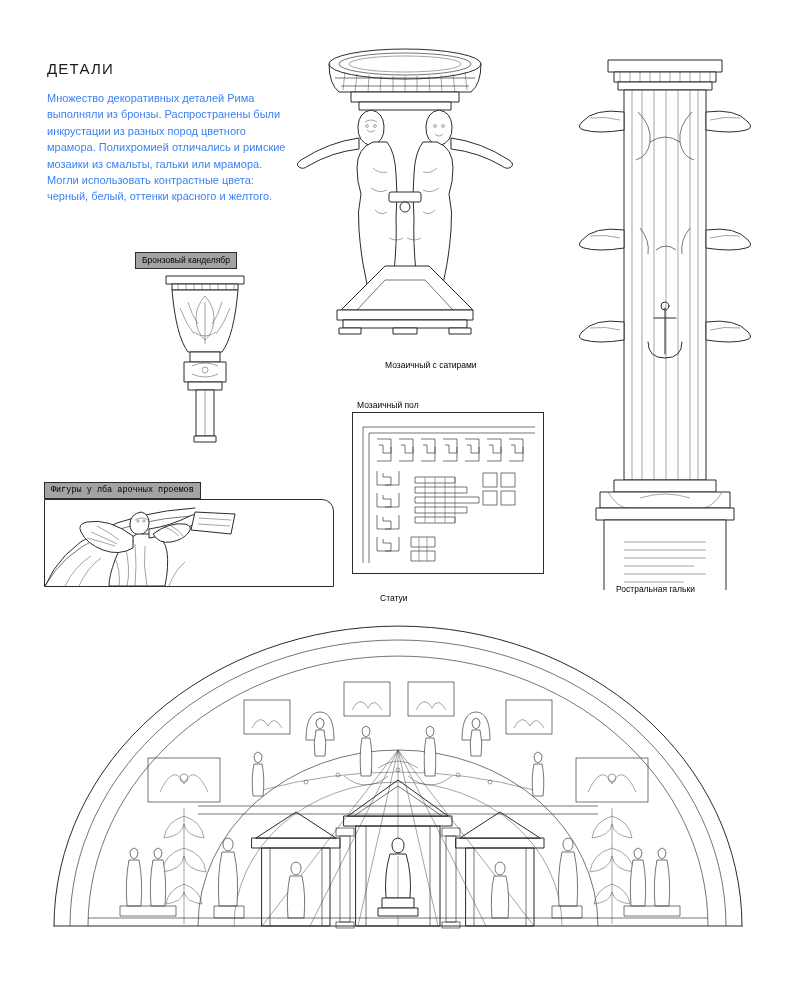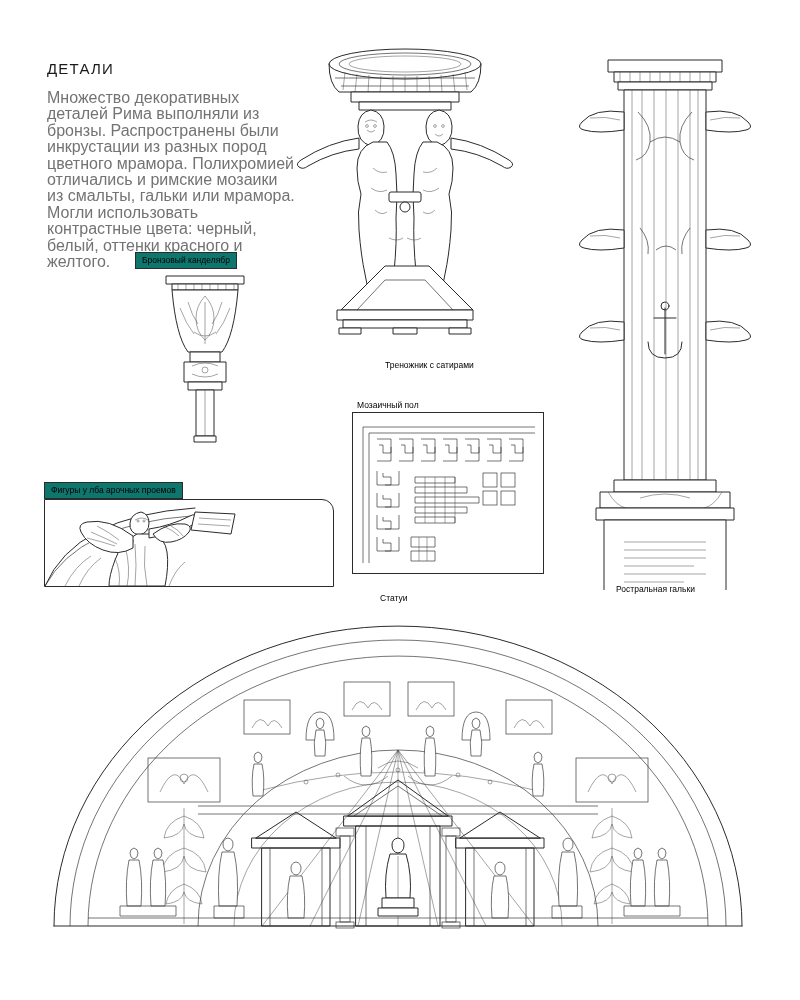--- a/index.html
+++ b/index.html
@@ -31,37 +31,37 @@
     letter-spacing: 1.2px;
     font-weight: normal;
     font-variant: small-caps;
     text-transform: uppercase;
   }
   .body-text {
     position: absolute;
     left: 47px;
     top: 90px;
     width: 248px;
-    font-size: 16px;
+    font-size: 11px;
     line-height: 16.4px;
-    color: #737373;
+    color: #3b82f6;
   }
 
   
   .caption {
     position: absolute;
     font-size: 8.5px;
     line-height: 11px;
     color: #000;
     white-space: nowrap;
   }
   .caption.boxed {
     border: 1px solid #2b2b2b;
     padding: 2px 6px 2px 6px;
-    background: #0f766e;
+    background: #a3a3a3;
   }
   .caption.plain {
     background: #fff;
     padding: 0 2px;
   }
 
   
   .frame {
     position: absolute;
     border: 1px solid #2b2b2b;
@@ -151,21 +151,21 @@
       <path class="ln-thin" d="M72 272 l28 -30 h40 l28 30"></path>
       <path class="fillw" d="M52 272 h136 v10 h-136 z"></path>
       <path class="ln-thin" d="M58 282 h124"></path>
       <path class="fillw" d="M58 282 h124 v8 h-124 z"></path>
 
       <path class="fillw" d="M54 290 h22 v6 h-22 z"></path>
       <path class="fillw" d="M164 290 h22 v6 h-22 z"></path>
       <path class="fillw" d="M108 290 h24 v6 h-24 z"></path>
     </svg>
   </div>
-  <div class="caption plain" style="left:383px; top:360px;">Треножник с сатирами</div>
+  <div class="caption plain" style="left:383px; top:360px;">Мозаичный с сатирами</div>
 
   <div class="fig" style="left:570px; top:50px;">
     <svg width="190" height="540" viewBox="0 0 190 540">
 
       <path class="fillw" d="M38 10 h114 v12 h-114 z"></path>
       <path class="fillw" d="M44 22 h102 v10 h-102 z"></path>
       <g class="ln-hair">
         <path d="M50 22 v10"></path>
           <path d="M60 22 v10"></path>
           <path d="M70 22 v10"></path>
@@ -353,21 +353,21 @@
         <path d="M58 124 h24 v10 h-24 z"></path>
         <path d="M58 138 h24 v10 h-24 z"></path>
       </g>
       <g class="ln-hair">
         <path d="M66 124 v24"></path>
           <path d="M74 124 v24"></path>
       </g>
     </svg>
   </div>
 
-  <div class="caption boxed" style="left:44px; top:482px;">Фигуры у лба арочных проемов</div>
+  <div class="caption boxed" style="left:44px; top:482px;font-family:Liberation Mono, monospace;">Фигуры у лба арочных проемов</div>
   <div class="frame" style="left:44px; top:499px; width:290px; height:88px; border-radius:0 12px 0 0;">
     <svg width="288" height="86" viewBox="0 0 288 86">
 
       <path class="ln" d="M0 86 q30 -70 150 -78"></path>
       <path class="ln-thin" d="M0 86 q34 -62 146 -70"></path>
 
       <path class="fillw" d="M96 12 q-10 2 -11 11 q-1 10 9 12 q10 -2 10 -12 q0 -9 -8 -11 z"></path>
       <path class="ln-hair" d="M90 20 q7 -4 13 0"></path>
       <circle class="ln-hair" cx="93" cy="21" r="1.1"></circle>
       <circle class="ln-hair" cx="99" cy="21" r="1.1"></circle>

